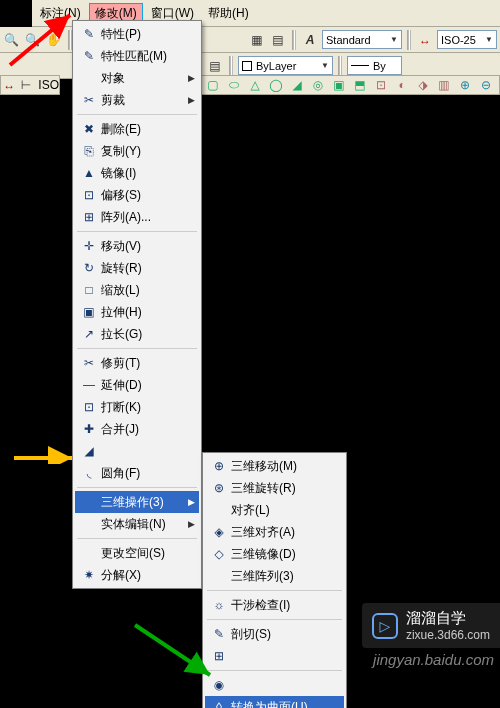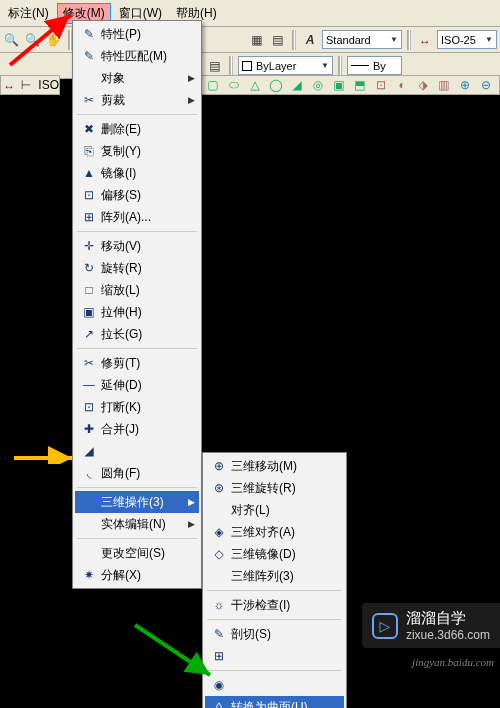--- a/index.html
+++ b/index.html
@@ -12,20 +12,21 @@
     overflow: hidden;
     position: relative;
   }
   .menubar {
     background: #ece9d8;
     height: 27px;
     display: flex;
     align-items: center;
     padding: 0 2px;
     border-bottom: 1px solid #aca899;
+    margin-left: 32px;
   }
   .menubar-item {
     padding: 2px 6px;
     margin-right: 2px;
     cursor: default;
   }
   .menubar-item.active {
     background: #fca5a5;
     border: 1px solid #0ea5e9;
     padding: 1px 5px;
@@ -152,23 +153,22 @@
   .watermark .wm-sub { font-size: 12px; opacity: .75; display:block; }
   .wm-logo {
     width: 26px; height: 26px; border: 2px solid #6aa4f0; border-radius: 6px;
     display:flex;align-items:center;justify-content:center;
     color:#6aa4f0;font-size:14px;
   }
   .baidu-wm {
     position: absolute;
     right: 6px; bottom: 40px;
     color: #828282;
-    font-size: 11px;
+    font-size: 15px;
     font-style: italic;
-    font-family: Liberation Serif, serif;
   }
   
   .arrow-red {
     position: absolute; left: 5px; top: 10px;
     width: 80px; height: 60px; pointer-events:none;
   }
   .arrow-yellow {
     position: absolute; left: 12px; top: 444px;
     width: 70px; height: 20px; pointer-events:none;
   }

